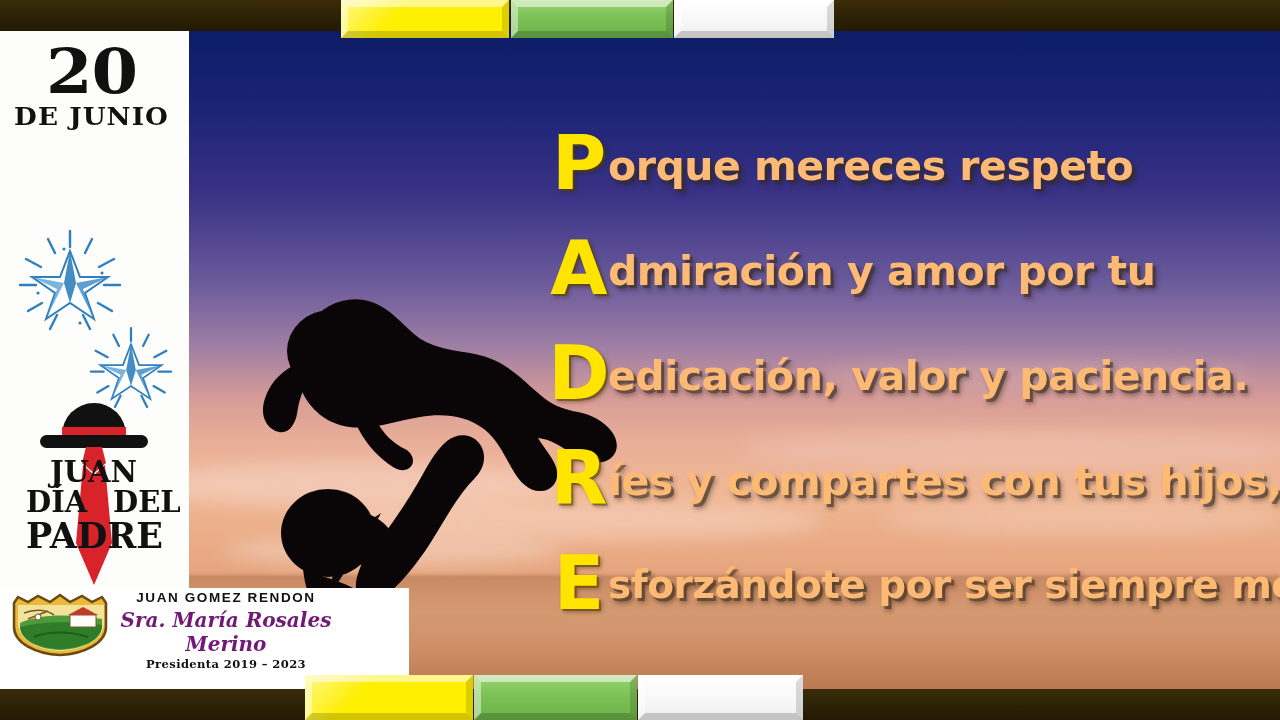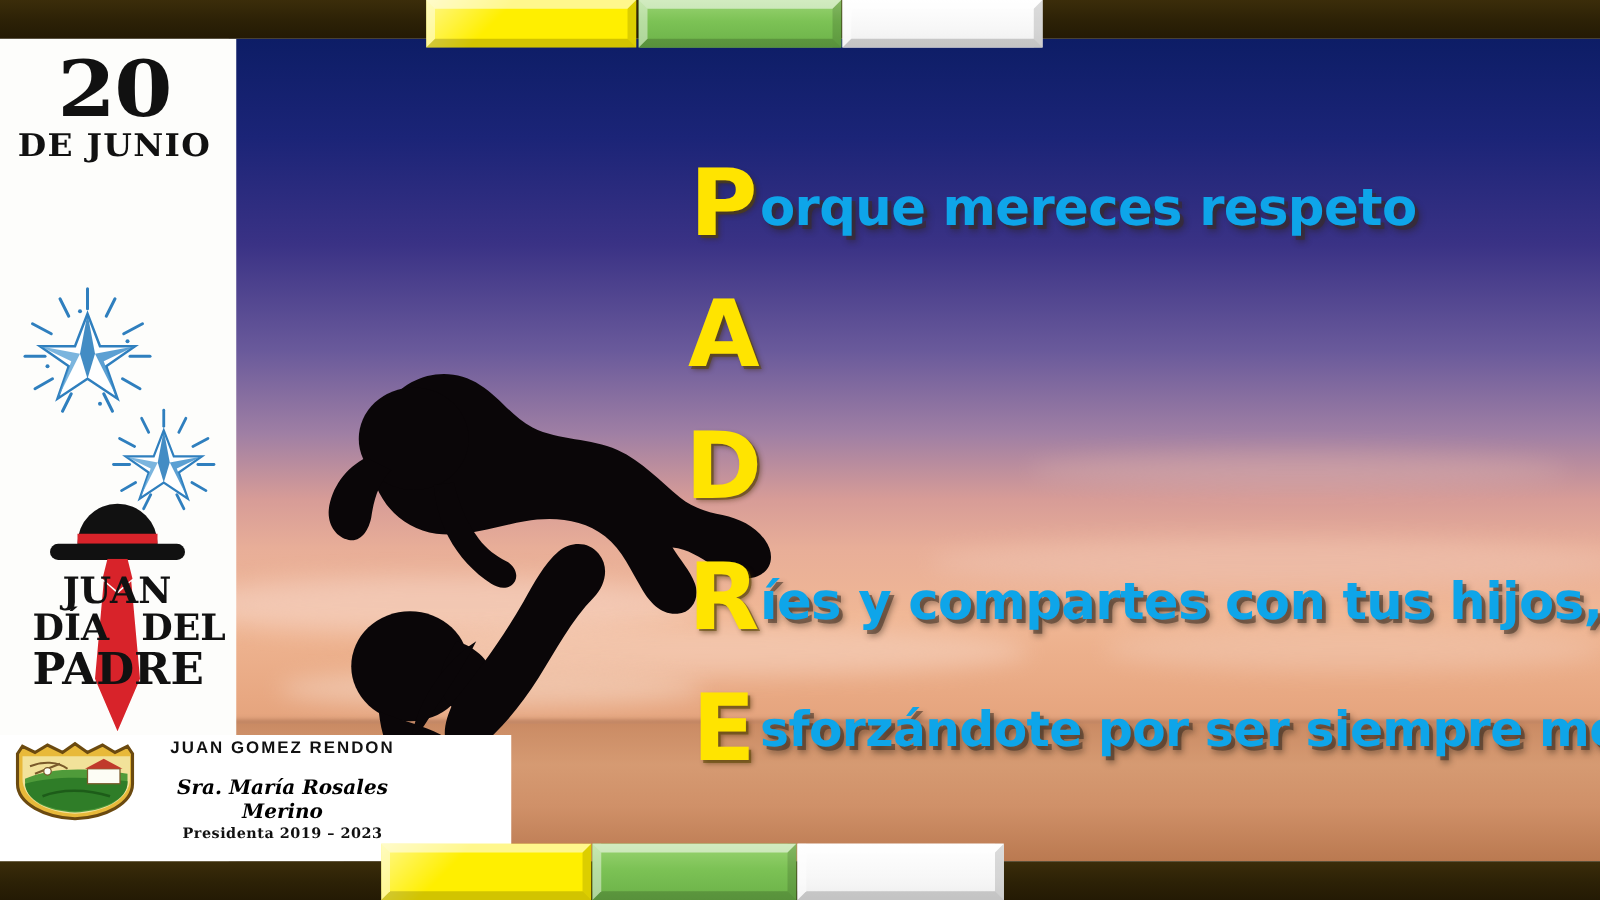--- a/index.html
+++ b/index.html
@@ -41,21 +41,21 @@
   .fdp-l{position:absolute;left:0;width:48px;text-align:right;}
   .fdp-r{position:absolute;right:0;width:48px;text-align:left;}
 
   
   #gad{position:absolute;left:0;top:588px;width:409px;height:101px;background:#fff;}
   #shield{position:absolute;left:8px;top:5px;width:104px;height:64px;}
   #gadtxt{position:absolute;left:110px;top:2px;width:232px;text-align:center;}
   .g1{font-size:13.5px;font-weight:bold;letter-spacing:1.6px;color:#111;font-family:"Liberation Sans",sans-serif;}
   .g2{font-size:27px;font-weight:bold;letter-spacing:3.2px;color:#111;line-height:1.0;font-family:"Liberation Sans",sans-serif;}
   .g3{font-size:15px;font-weight:bold;letter-spacing:2.6px;color:#111;font-family:"Liberation Sans",sans-serif;}
-  .g4{font-family:"DejaVu Serif",serif;font-style:italic;font-weight:bold;font-size:16px;color:#000000;margin-top:15px;}
+  .g4{font-family:"DejaVu Serif",serif;font-style:italic;font-weight:bold;font-size:20px;color:#701a75;margin-top:3px;}
   .g5{font-family:"DejaVu Serif",serif;font-weight:bold;font-size:11.5px;color:#111;margin-top:1px;letter-spacing:.4px;}
 
   
   #photo{position:absolute;left:183px;top:31px;width:1097px;height:658px;overflow:hidden;
          background:#0b1a63;}
   #sky{position:absolute;inset:0;
        background:
         linear-gradient(180deg,
           #0d1d66 0%,
           #1b2477 12%,
@@ -78,21 +78,21 @@
               transform:scaleY(-1);}
 
   
   #acrostic{position:absolute;left:365px;top:95px;width:720px;}
   .line{position:relative;height:105px;}
   .big{position:absolute;left:0;top:0;width:62px;text-align:center;
        font-family:"DejaVu Sans",sans-serif;font-weight:bold;font-size:74px;line-height:1;
        color:#ffe400;-webkit-text-stroke:0px;
        text-shadow:2px 2px 0 rgba(90,70,0,.55), 3px 3px 4px rgba(60,40,0,.45);}
   .rest{position:absolute;left:60px;top:16px;white-space:nowrap;
-        font-family:"DejaVu Sans",sans-serif;font-weight:bold;font-size:41px;color:#0ea5e9;
+        font-family:"DejaVu Sans",sans-serif;font-weight:bold;font-size:41px;color:#fdba74;
         letter-spacing:-.5px;
         text-shadow:3px 3px 0 rgba(60,45,35,.55), 4px 5px 5px rgba(40,30,20,.45);}
 
   
   .blockrow{position:absolute;height:0;}
   .blk{position:absolute;top:0;height:100%;}
   .blk .face{position:absolute;inset:0;}
   .blk.yellow .face{background:#ffef00;
     background-image:linear-gradient(135deg,rgba(255,255,255,.55) 0%,rgba(255,255,255,0) 35%);
     box-shadow:inset 0 0 0 6px rgba(255,255,255,.0);}
@@ -168,23 +168,25 @@
       </g>
     </svg>
 
     <div id="acrostic">
       <div class="line">
         <span class="big">P</span>
         <span class="rest">orque mereces respeto</span>
       </div>
       <div class="line">
         <span class="big">A</span>
+        <span class="rest">dmiración y amor por tu</span>
       </div>
       <div class="line">
         <span class="big">D</span>
+        <span class="rest">edicación, valor y paciencia.</span>
       </div>
       <div class="line">
         <span class="big">R</span>
         <span class="rest">íes y compartes con tus hijos,</span>
       </div>
       <div class="line">
         <span class="big">E</span>
         <span class="rest" style="font-size:39px;">sforzándote por ser siempre mejor</span>
       </div>
     </div>

